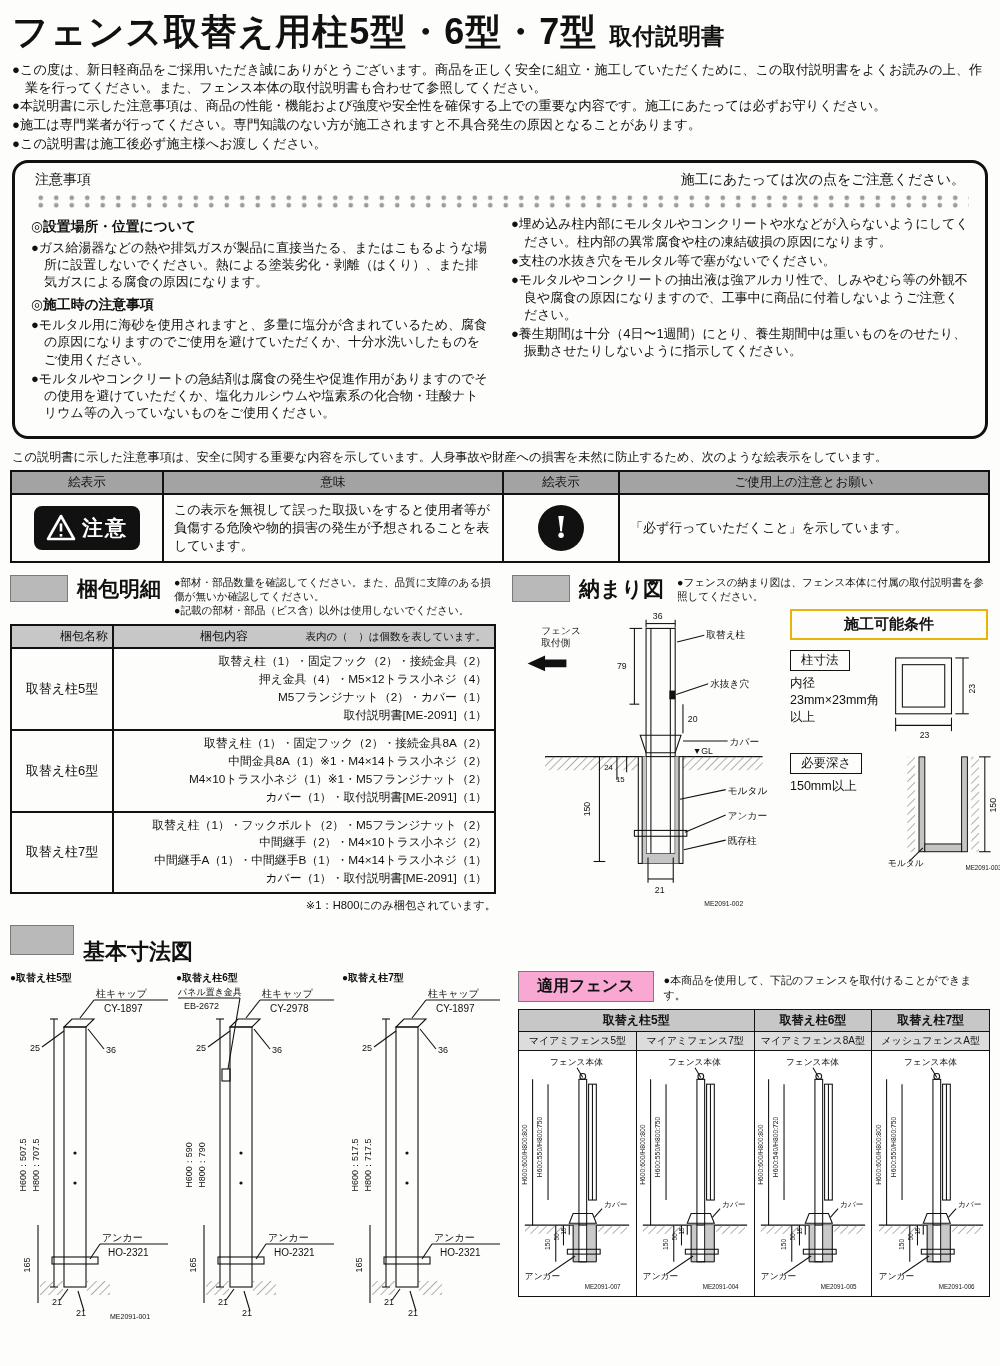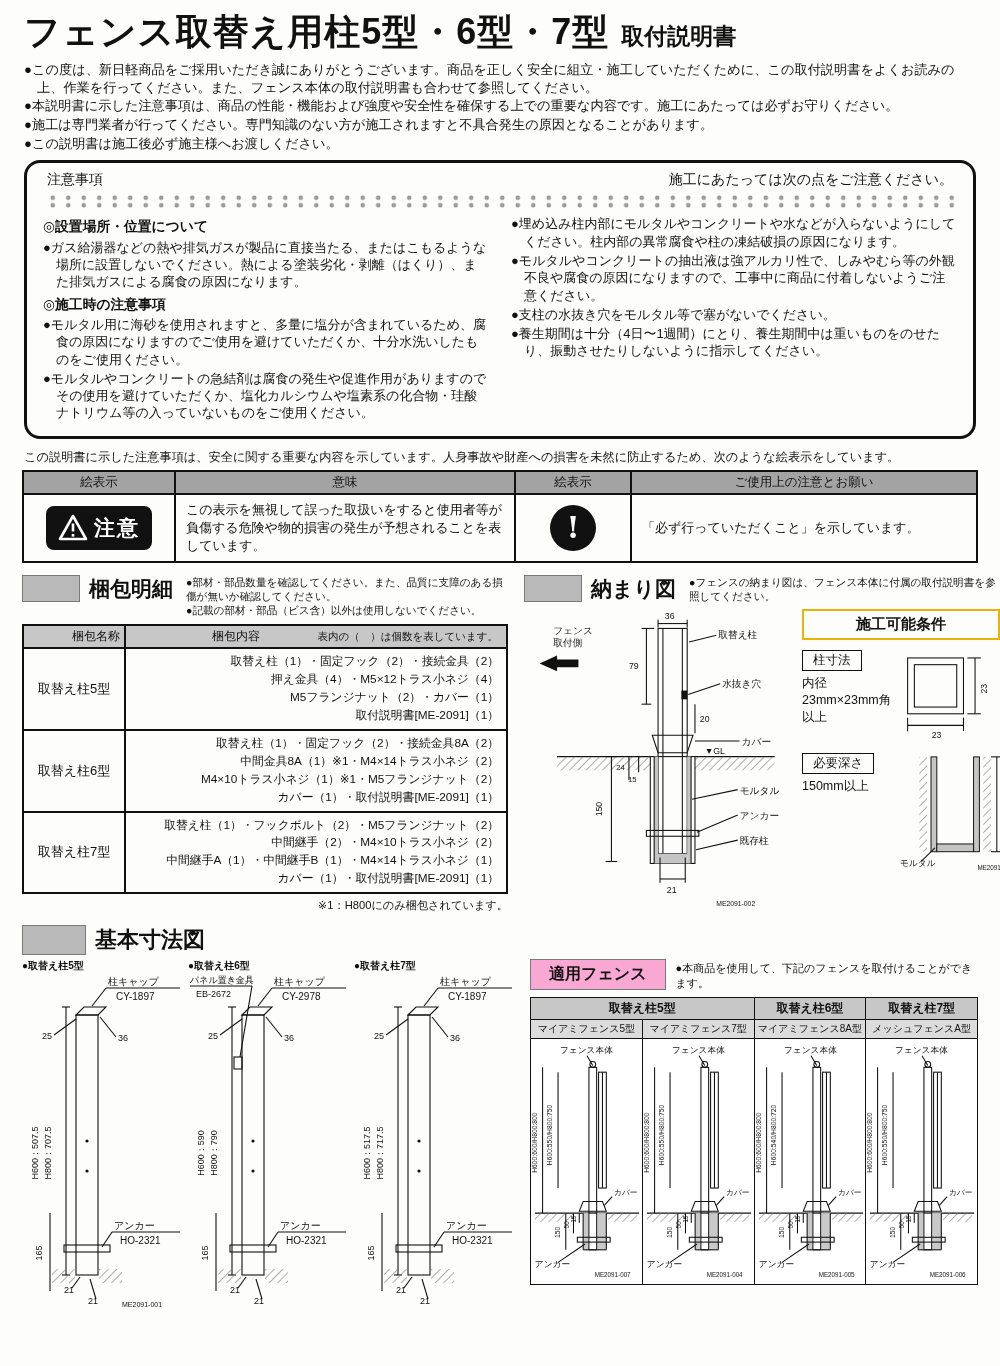--- a/index.html
+++ b/index.html
@@ -1,20 +1,20 @@
 <!DOCTYPE html>
 <html><head>
 <meta charset="utf-8">
 <style>
   * { margin:0; padding:0; box-sizing:border-box; }
   html,body { background:#ddd; }
   .page {
     width:1000px; height:1366px; margin:0 auto; background:#fdfdfb; color:#111;
     font-family:"Liberation Sans","DejaVu Sans",sans-serif;
-    padding:8px 22px; position:relative; overflow:hidden;
+    padding:8px 10px; position:relative; overflow:hidden;
   }
   
   .hdr { display:flex; align-items:baseline; gap:12px; margin:0 0 4px 2px; }
   .hdr-main { font-size:36px; font-weight:bold; letter-spacing:1px; }
   .hdr-sub  { font-size:23px; font-weight:bold; }
   
   .intro { list-style:none; font-size:13.2px; line-height:1.34; margin:0 0 8px 2px; }
   .intro li { text-indent:-13px; padding-left:13px; margin-bottom:1px; }
   
   .cbox { border:3px solid #111; border-radius:16px; padding:8px 16px 12px; margin:2px 2px 10px; }
@@ -35,21 +35,21 @@
   .symtab td.c { text-align:center; }
   .cbadge { display:inline-flex; align-items:center; gap:6px; background:#111; border-radius:8px; padding:7px 12px; }
   .cbadge-txt { color:#fff; font-size:21px; font-weight:bold; letter-spacing:2px; }
   .mbadge { display:inline-flex; width:46px; height:46px; border-radius:50%; background:#111; color:#fff; align-items:center; justify-content:center; }
   .mbang { font-size:30px; font-weight:bold; font-family:"DejaVu Serif","Liberation Serif",serif; }
   
   .sechead { display:flex; align-items:flex-start; gap:9px; }
   .graytab { width:58px; height:27px; background:#b9b9b9; border:1px solid #7a7a7a; flex:none; }
   .graytab.big { width:64px; height:30px; }
   .sectitle { font-size:21px; font-weight:bold; margin-right:4px; white-space:nowrap; }
-  .sectitle.big { font-size:22px; }
+  .sectitle.big { font-size:22px;margin-top:12px; }
   .secnotes { font-size:10.6px; line-height:1.32; padding-top:1px; }
   
   .cols2 { display:flex; gap:16px; margin-bottom:12px; }
   .kcol { width:486px; flex:none; }
   .ocol { flex:1; }
   .ktab { border-collapse:collapse; width:100%; margin-top:6px; }
   .ktab th,.ktab td { border:2px solid #111;text-align:right; }
   .ktab th { background:#c7c7c7; font-size:12px; font-weight:normal; padding:2px 4px; }
   .kconthead { display:flex; justify-content:space-between; align-items:baseline; padding:0 4px; }
   .kconthead span:first-child { margin-left:78px; }
@@ -118,22 +118,22 @@
     <div class="cbox-cols">
       <div class="cbox-col">
         <p class="chead">◎設置場所・位置について</p>
         <p class="citem">●ガス給湯器などの熱や排気ガスが製品に直接当たる、またはこもるような場所に設置しないでください。熱による塗装劣化・剥離（はくり）、また排気ガスによる腐食の原因になります。</p>
         <p class="chead">◎施工時の注意事項</p>
         <p class="citem">●モルタル用に海砂を使用されますと、多量に塩分が含まれているため、腐食の原因になりますのでご使用を避けていただくか、十分水洗いしたものをご使用ください。</p>
         <p class="citem">●モルタルやコンクリートの急結剤は腐食の発生や促進作用がありますのでその使用を避けていただくか、塩化カルシウムや塩素系の化合物・珪酸ナトリウム等の入っていないものをご使用ください。</p>
       </div>
       <div class="cbox-col">
         <p class="citem">●埋め込み柱内部にモルタルやコンクリートや水などが入らないようにしてください。柱内部の異常腐食や柱の凍結破損の原因になります。</p>
+        <p class="citem">●支柱の水抜き穴をモルタル等で塞がないでください。</p>
         <p class="citem">●モルタルやコンクリートの抽出液は強アルカリ性で、しみやむら等の外観不良や腐食の原因になりますので、工事中に商品に付着しないようご注意ください。</p>
-        <p class="citem">●支柱の水抜き穴をモルタル等で塞がないでください。</p>
         <p class="citem">●養生期間は十分（4日〜1週間）にとり、養生期間中は重いものをのせたり、振動させたりしないように指示してください。</p>
       </div>
     </div>
   </section>
 
   <p class="prenote">この説明書に示した注意事項は、安全に関する重要な内容を示しています。人身事故や財産への損害を未然に防止するため、次のような絵表示をしています。</p>
   <table class="symtab">
     <colgroup>
         <col style="width:152px">
         <col style="width:340px">

